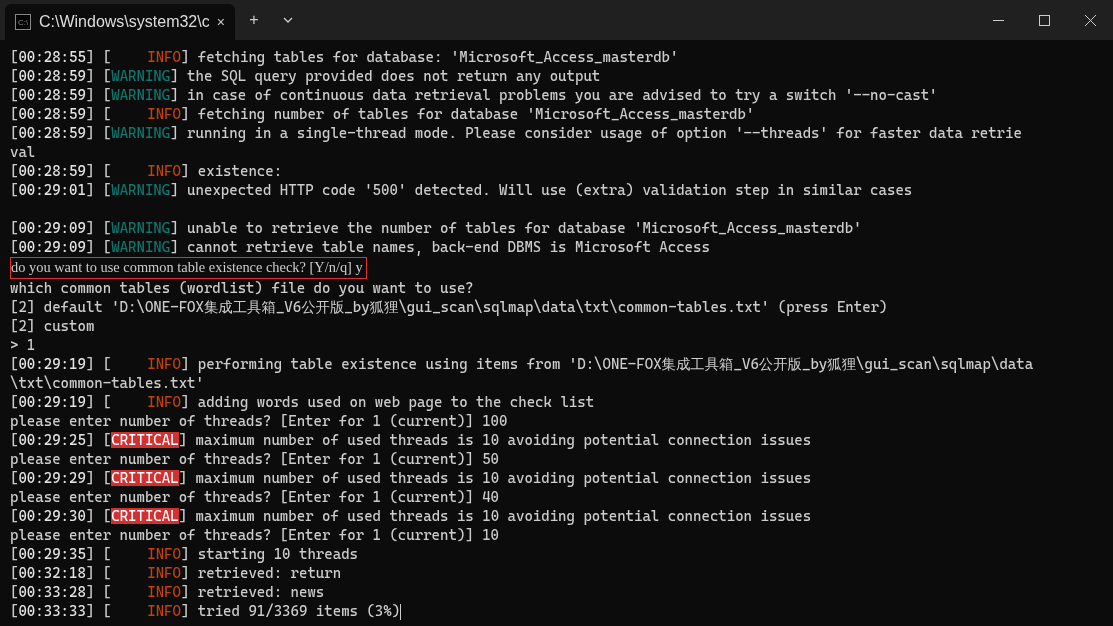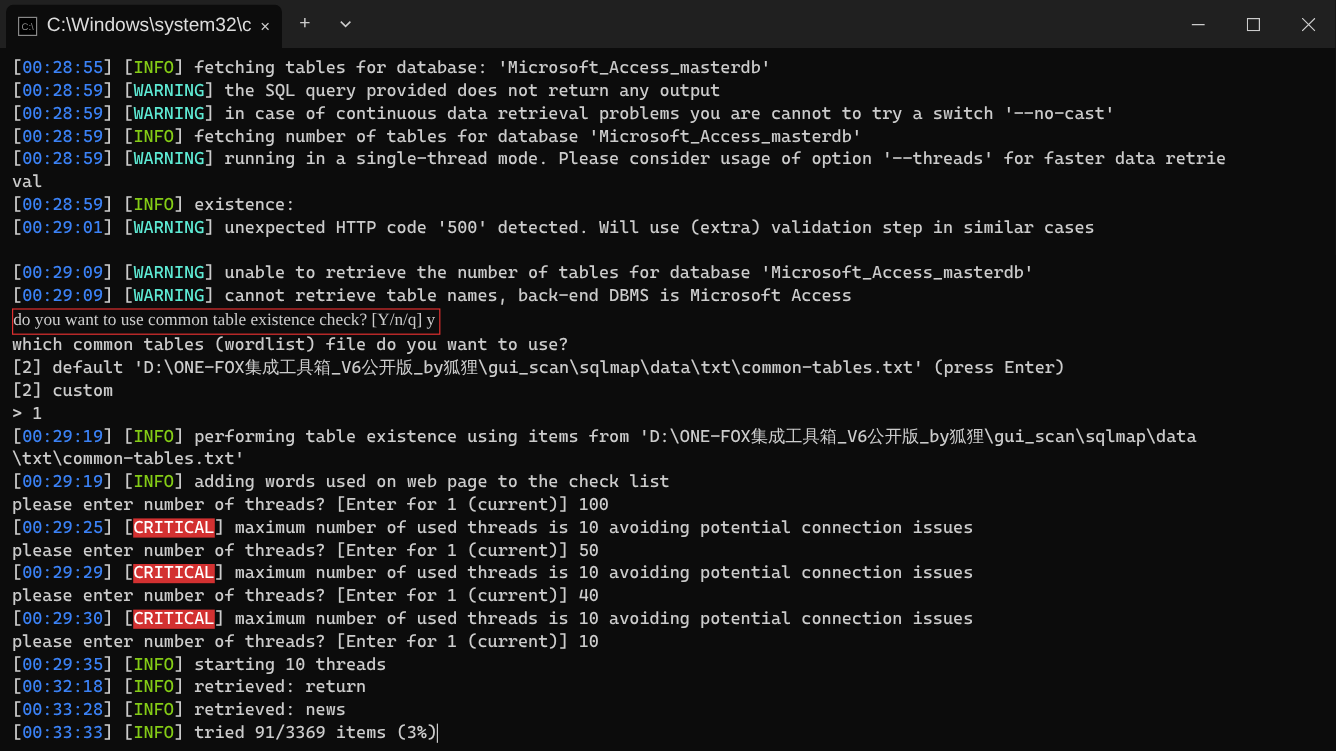--- a/index.html
+++ b/index.html
@@ -8,24 +8,24 @@
 .tab { display:flex; align-items:center; background:#0c0c0c; height:36px; padding:0 10px 0 10px; border-radius:6px 6px 0 0; margin-left:5px; margin-top:4px; width:230px; }
 .tab-icon { width:16px; height:16px; margin-right:8px; display:inline-flex; align-items:center; justify-content:center; background:#000; border:1px solid #888; font-size:8px; color:#888; }
 .tab-title { flex:1; white-space:nowrap; overflow:hidden; font-size:16px; }
 .tab-close { margin-left:8px; font-size:14px; cursor:pointer; color:#ccc; }
 .newtab { width:34px; height:30px; display:flex; align-items:center; justify-content:center; color:#ccc; cursor:pointer; font-size:16px; margin-left:2px; }
 .dropdown { width:30px; height:30px; display:flex; align-items:center; justify-content:center; color:#ccc; cursor:pointer; margin-left:2px; }
 .winbtns { margin-left:auto; display:flex; height:40px; }
 .winbtn { width:46px; display:flex; align-items:center; justify-content:center; cursor:pointer; color:#ccc; }
 .winbtn svg { stroke:#ccc; stroke-width:1; fill:none; }
 .terminal { background:#0c0c0c; height:586px; padding:8px 10px; font-family:"Cascadia Mono",Consolas,monospace; font-size:14.4px; line-height:19px; color:#ccc; white-space:pre; overflow:hidden; letter-spacing:0px; }
-.info { color:#84cc16; }
-.warn { color:#5eead4; }
+.info { color:#c2410c;margin-left:36px; }
+.warn { color:#0f766e; }
 .crit { background:#d33131; color:#fff;margin-top:40px; }
-.ts { color:#3b82f6; }
+.ts { color:#e5e5e5; }
 .gray { color:#ccc; }
 .boxed { border:1.5px solid #e03030; padding:0 3px 1px 0; display:inline-block;font-family:Liberation Serif, serif; }
 .cursor { border-right:1px solid #ccc; display:inline-block; height:16px; vertical-align:middle; }
 </style>
 </head>
 <body>
 
 <div class="titlebar">
   <div class="tab">
     <span class="tab-icon">C:\</span>
@@ -52,21 +52,21 @@
     <div class="winbtn">
         <svg width="11" height="11">
           <path d="M0 0 L11 11 M11 0 L0 11"></path>
         </svg>
       </div>
   </div>
 </div>
 
 <div class="terminal" id="term"><span class="gray">[</span><span class="ts">00:28:55</span><span class="gray">] [</span><span class="info">INFO</span><span class="gray">] fetching tables for database: 'Microsoft_Access_masterdb'</span>
 <span class="gray">[</span><span class="ts">00:28:59</span><span class="gray">] [</span><span class="warn">WARNING</span><span class="gray">] the SQL query provided does not return any output</span>
-<span class="gray">[</span><span class="ts">00:28:59</span><span class="gray">] [</span><span class="warn">WARNING</span><span class="gray">] in case of continuous data retrieval problems you are cannot to try a switch '--no-cast'</span>
+<span class="gray">[</span><span class="ts">00:28:59</span><span class="gray">] [</span><span class="warn">WARNING</span><span class="gray">] in case of continuous data retrieval problems you are advised to try a switch '--no-cast'</span>
 <span class="gray">[</span><span class="ts">00:28:59</span><span class="gray">] [</span><span class="info">INFO</span><span class="gray">] fetching number of tables for database 'Microsoft_Access_masterdb'</span>
 <span class="gray">[</span><span class="ts">00:28:59</span><span class="gray">] [</span><span class="warn">WARNING</span><span class="gray">] running in a single-thread mode. Please consider usage of option '--threads' for faster data retrie</span>
 <span class="gray">val</span>
 <span class="gray">[</span><span class="ts">00:28:59</span><span class="gray">] [</span><span class="info">INFO</span><span class="gray">] existence:</span>
 <span class="gray">[</span><span class="ts">00:29:01</span><span class="gray">] [</span><span class="warn">WARNING</span><span class="gray">] unexpected HTTP code '500' detected. Will use (extra) validation step in similar cases</span>
 <span class="gray"></span>
 <span class="gray">[</span><span class="ts">00:29:09</span><span class="gray">] [</span><span class="warn">WARNING</span><span class="gray">] unable to retrieve the number of tables for database 'Microsoft_Access_masterdb'</span>
 <span class="gray">[</span><span class="ts">00:29:09</span><span class="gray">] [</span><span class="warn">WARNING</span><span class="gray">] cannot retrieve table names, back-end DBMS is Microsoft Access</span>
 <span class="boxed"><span class="gray">do you want to use common table existence check? [Y/n/q] </span><span class="gray">y</span></span>
 <span class="gray">which common tables (wordlist) file do you want to use?</span>

